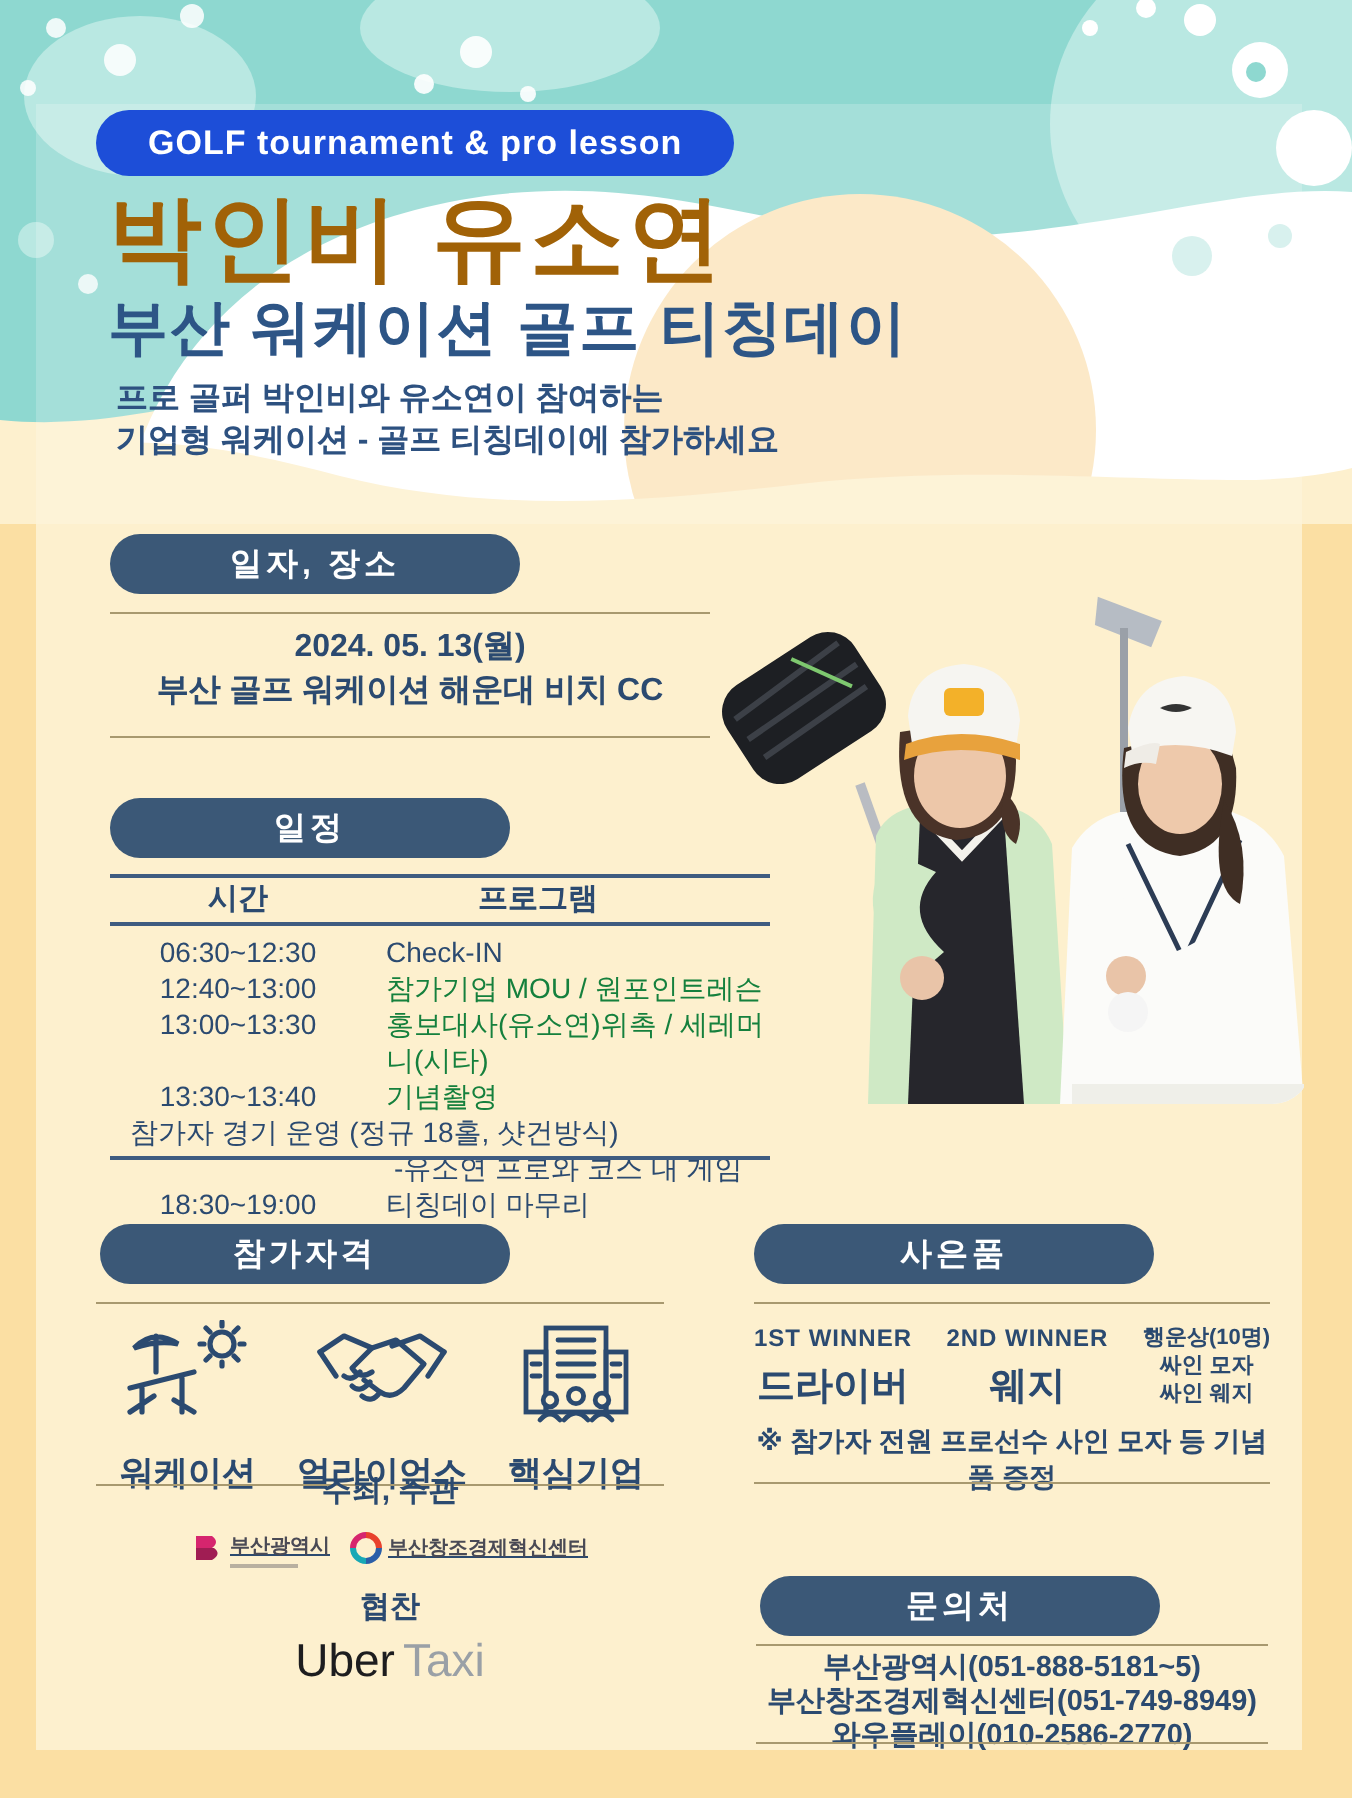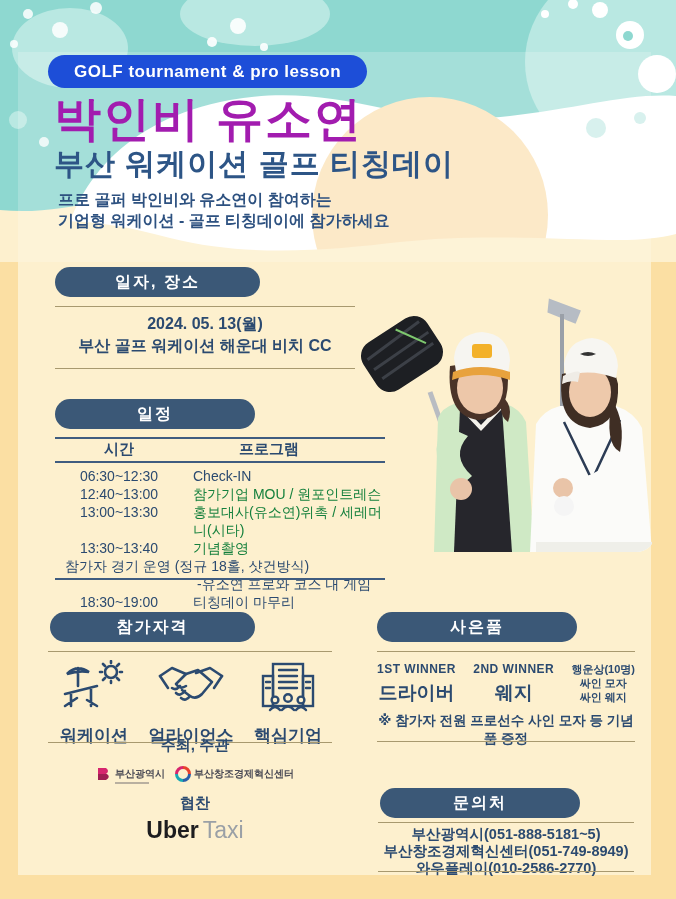--- a/index.html
+++ b/index.html
@@ -11,21 +11,21 @@
   }
   .card{position:absolute; left:18px; top:0; width:633px; height:875px; background:#fdf0ce;}
   .waveband{position:absolute; left:0; top:0; width:676px; height:262px;}
   .photo{position:absolute; left:350px; top:296px; width:306px; height:256px;}
 
   .toppill{
     position:absolute; left:48px; top:55px; height:33px; padding:0 26px;
     background:#1d4ed8; border-radius:17px; display:flex; align-items:center;
     color:#fff; font-weight:bold; font-size:17px; letter-spacing:.5px;
   }
-  .title1{position:absolute; left:54px; top:88px; font-size:47px; font-weight:800; color:#a21caf; letter-spacing:2px;}
+  .title1{position:absolute; left:54px; top:88px; font-size:47px; font-weight:800; color:#a16207; letter-spacing:2px;}
   .title2{position:absolute; left:54px; top:144px; font-size:30px; font-weight:800; color:#2d5586; letter-spacing:1px;}
   .subtitle{position:absolute; left:58px; top:189px; font-size:16px; font-weight:bold; color:#2d5180; line-height:21px;}
 
   .pill{
     position:absolute; height:30px; border-radius:16px; background:#3b5877;
     color:#fff; font-weight:bold; font-size:16px; letter-spacing:2px;
     display:flex; align-items:center; justify-content:center;
   }
   .rule{position:absolute; height:1px; background:#a8996f;}
   .trule{position:absolute; height:2px; background:#3f5c80;}
@@ -47,26 +47,26 @@
 
   .gifts{position:absolute; left:377px; top:662px; width:258px; display:flex; justify-content:space-between;}
   .gcol{text-align:center;}
   .gwin{font-size:12px; font-weight:bold; letter-spacing:.5px;}
   .gprize{font-size:19px; font-weight:800; margin-top:4px;}
   .glucky{font-size:11px; font-weight:bold; line-height:14px;}
   .gnote{position:absolute; left:377px; top:712px; width:258px; text-align:center; font-size:13.5px; font-weight:bold; color:#2b4a70;}
 
   .orgblk{position:absolute; left:70px; top:736px; width:250px; text-align:center;}
   .orglabel{font-size:15px; font-weight:bold; color:#2b4a70;}
-  .logos{margin-top:8px; display:flex; justify-content:center; align-items:center; gap:10px;}
+  .logos{margin-top:8px; display:flex; justify-content:center; align-items:center; gap:10px;text-decoration:underline;}
   .logoitem{display:flex; align-items:center; gap:3px;}
   .logotext{font-size:10px; font-weight:bold; color:#4a4a55;}
   .sponsor{margin-top:10px; font-size:15px; font-weight:bold; color:#2b4a70;}
   .uber{margin-top:4px; font-size:23px;}
-  .uber .b{font-weight:bold; color:#1d1d1f;}
+  .uber .b{font-weight:normal; color:#1d1d1f;}
   .uber .l{font-weight:400; color:#9aa0a6; margin-left:4px;}
 
   .contact{position:absolute; left:378px; top:826px; width:256px; text-align:center;
     font-size:14.5px; font-weight:bold; color:#2b4a70; line-height:17px;}
 </style>
 </head>
 <body>
 
 <div class="poster">
 

